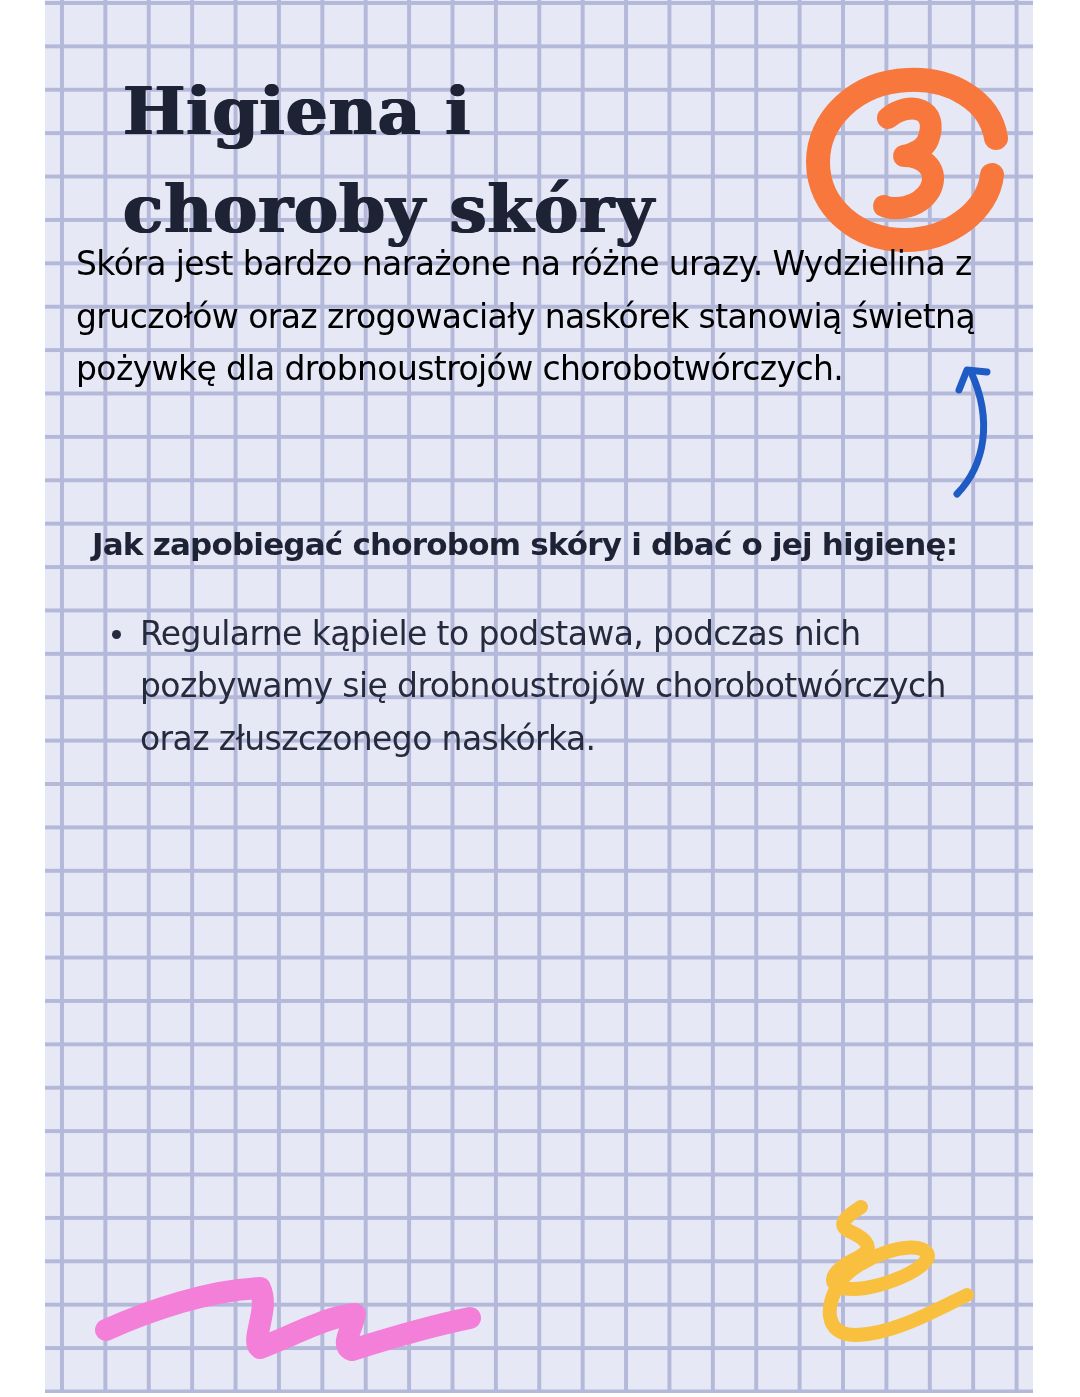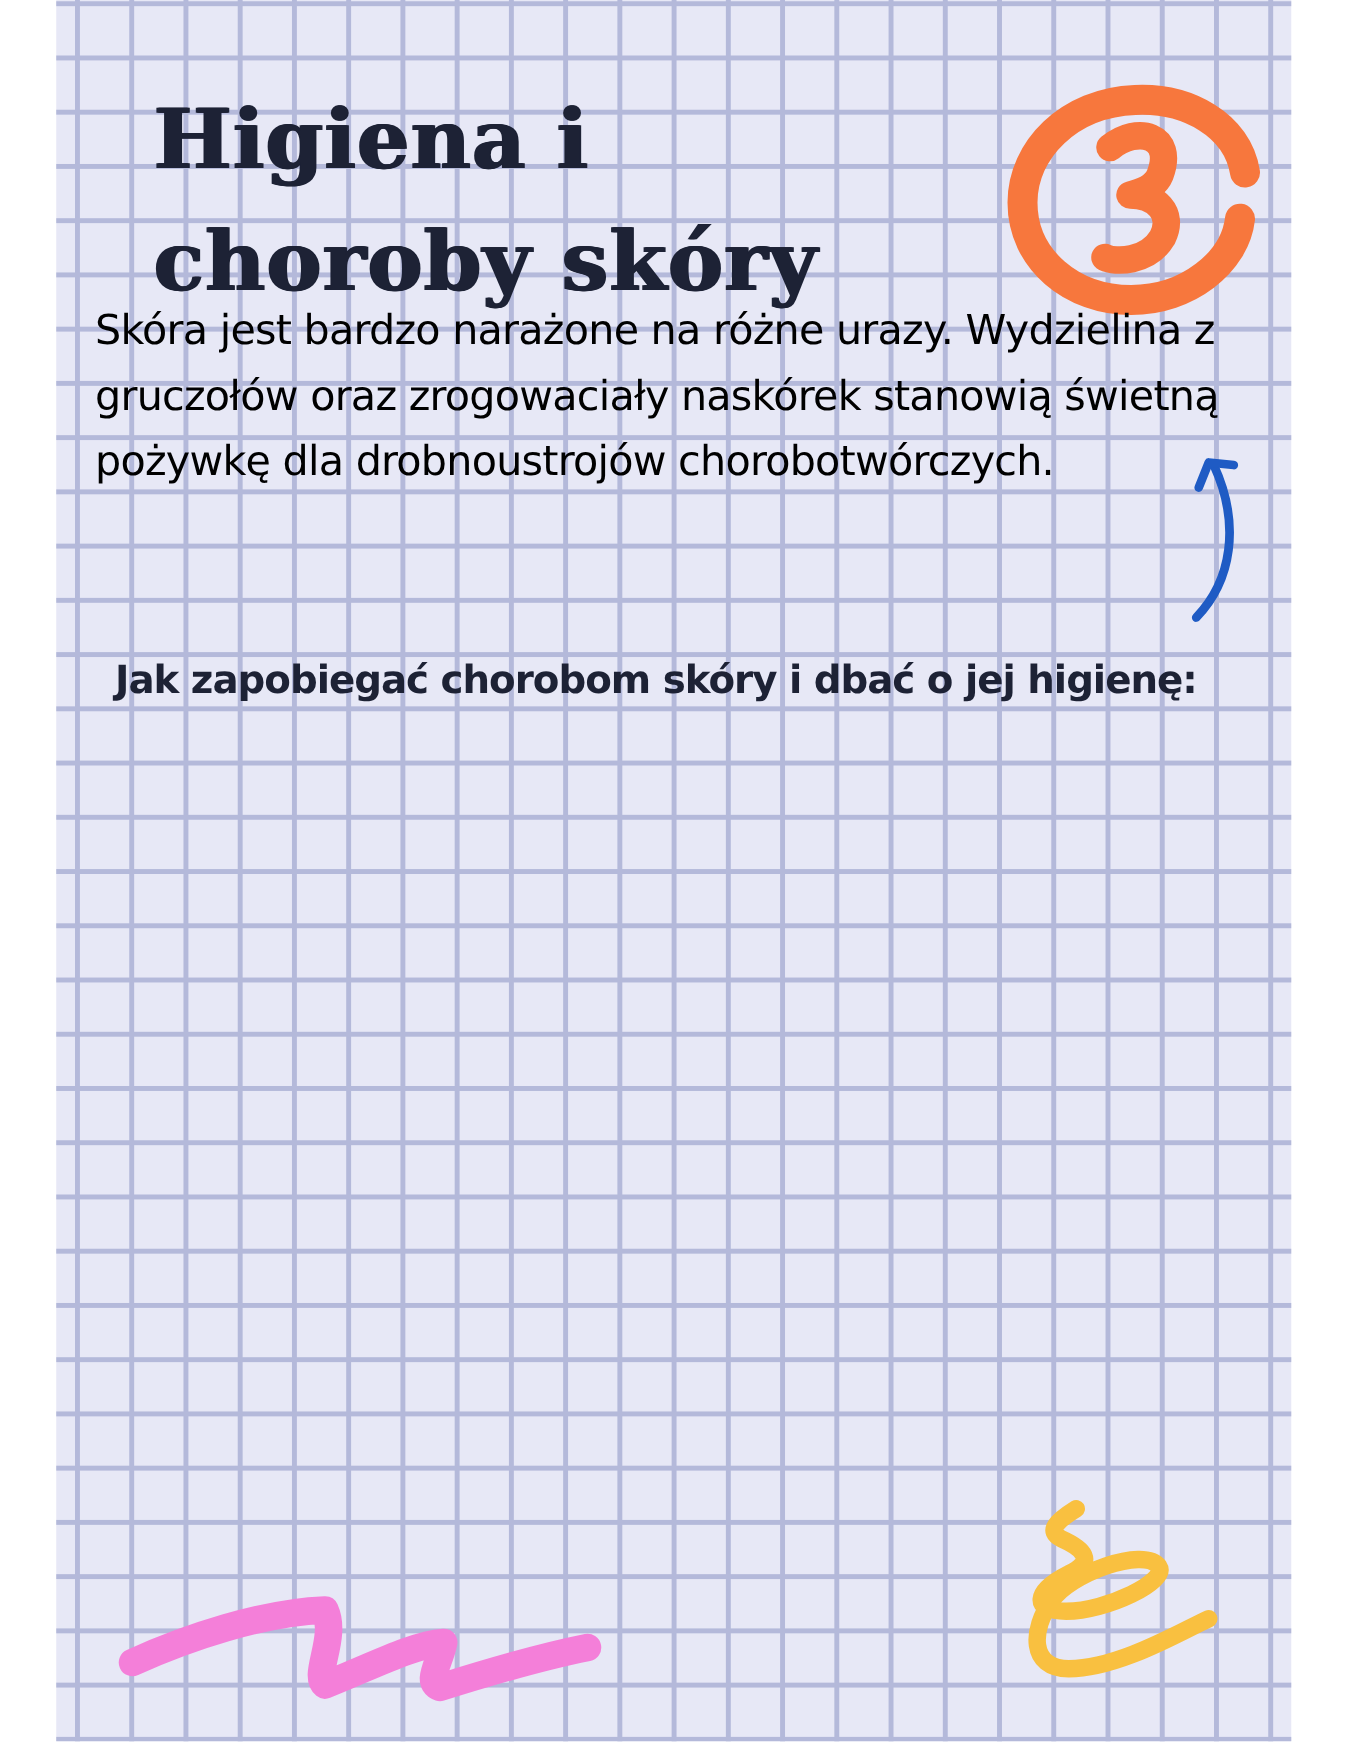--- a/index.html
+++ b/index.html
@@ -66,20 +66,24 @@
 <p class="intro">Skóra jest bardzo narażone na różne urazy. Wydzielina z gruczołów oraz zrogowaciały naskórek stanowią świetną pożywkę dla drobnoustrojów chorobotwórczych.</p>
 
 <svg class="deco" style="left:945px; top:360px;" width="60" height="140" viewBox="0 0 60 140">
   <path d="M 12 134 C 40 105, 48 60, 26 12" fill="none" stroke="#1f5bc4" stroke-width="7" stroke-linecap="round"></path>
   <path d="M 14 30 L 22 10 L 42 12" fill="none" stroke="#1f5bc4" stroke-width="7" stroke-linecap="round" stroke-linejoin="round"></path>
 </svg>
 
 <h2 class="subheading">Jak zapobiegać chorobom skóry i dbać o jej higienę:</h2>
 
 <ul class="tips">
+  <li>
+    <span class="bullet"></span>
+    <span>Regularne kąpiele to podstawa, podczas nich pozbywamy się drobnoustrojów chorobotwórczych oraz złuszczonego naskórka.</span>
+  </li>
 </ul>
 
 <svg class="deco" style="left:90px; top:1270px;" width="410" height="110" viewBox="0 0 410 110">
   <path d="M 16 60 C 60 40, 120 20, 170 18 C 180 40, 160 70, 170 78 C 210 62, 240 46, 265 44 C 262 60, 250 76, 262 80 C 300 68, 340 56, 380 48" fill="none" stroke="#f47fd9" stroke-width="22" stroke-linecap="round" stroke-linejoin="round"></path>
 </svg>
 
 <svg class="deco" style="left:815px; top:1195px;" width="180" height="185" viewBox="0 0 180 185">
   <path d="M 46 12 C 30 22, 22 30, 34 36 C 52 44, 62 54, 40 64 C 12 78, 10 94, 38 94 C 70 94, 120 70, 112 58 C 100 42, 40 64, 26 86 C 10 108, 8 140, 40 140 C 80 140, 130 110, 152 100" fill="none" stroke="#f9c040" stroke-width="14" stroke-linecap="round" stroke-linejoin="round"></path>
 </svg>
 

